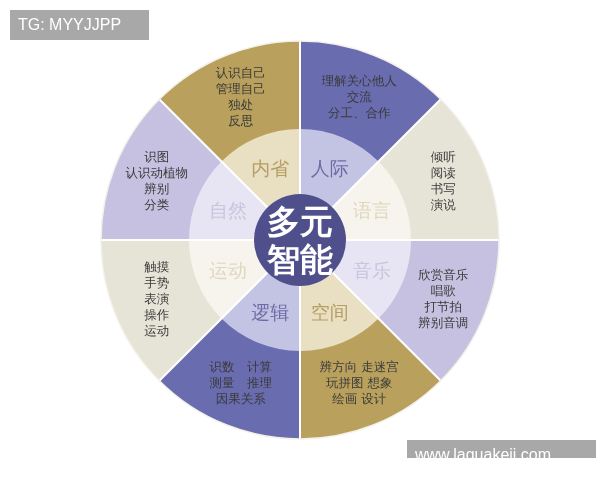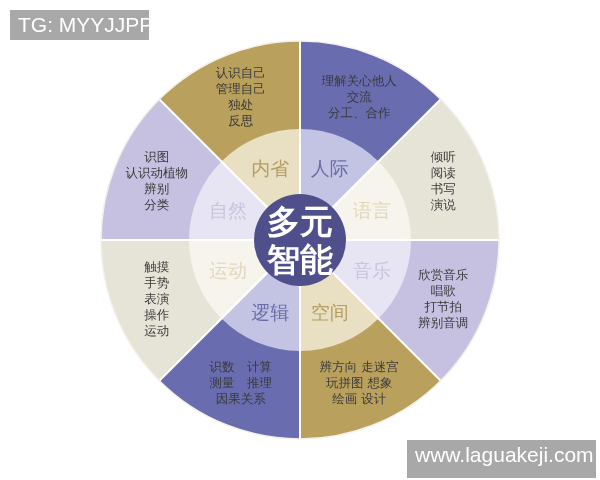--- a/index.html
+++ b/index.html
@@ -3,24 +3,24 @@
 <meta charset="utf-8">
 <style>
   html, body { margin: 0; padding: 0; }
   body {
     width: 600px; height: 480px; background: #ffffff; position: relative; overflow: hidden;
     font-family: "DejaVu Sans", "Liberation Sans", sans-serif;
   }
   .watermark {
     position: absolute; background: #a8a8a8; color: #ffffff;
     font-family: "Liberation Sans", "DejaVu Sans", sans-serif;
-    font-size: 21px; line-height: 30px; padding: 0 8px; white-space: nowrap;
+    font-size: 16px; line-height: 30px; padding: 0 8px; white-space: nowrap;
   }
   #wm-top { left: 10px; top: 10px; height: 30px; width: 123px; }
-  #wm-bottom { left: 407px; top: 440px; height: 38px; width: 173px; }
+  #wm-bottom { left: 407px; top: 440px; height: 18px; width: 173px; }
   #wheel { position: absolute; left: 0; top: 0; }
   .outer-text { font-size: 12.5px; fill: #3a3a3a; }
   .ring-label { font-size: 19px; }
   .center-text { font-size: 33px; font-weight: bold; fill: #ffffff; }
 </style>
 </head>
 <body>
 
 <div class="watermark" id="wm-top">TG: MYYJJPP</div>
 

